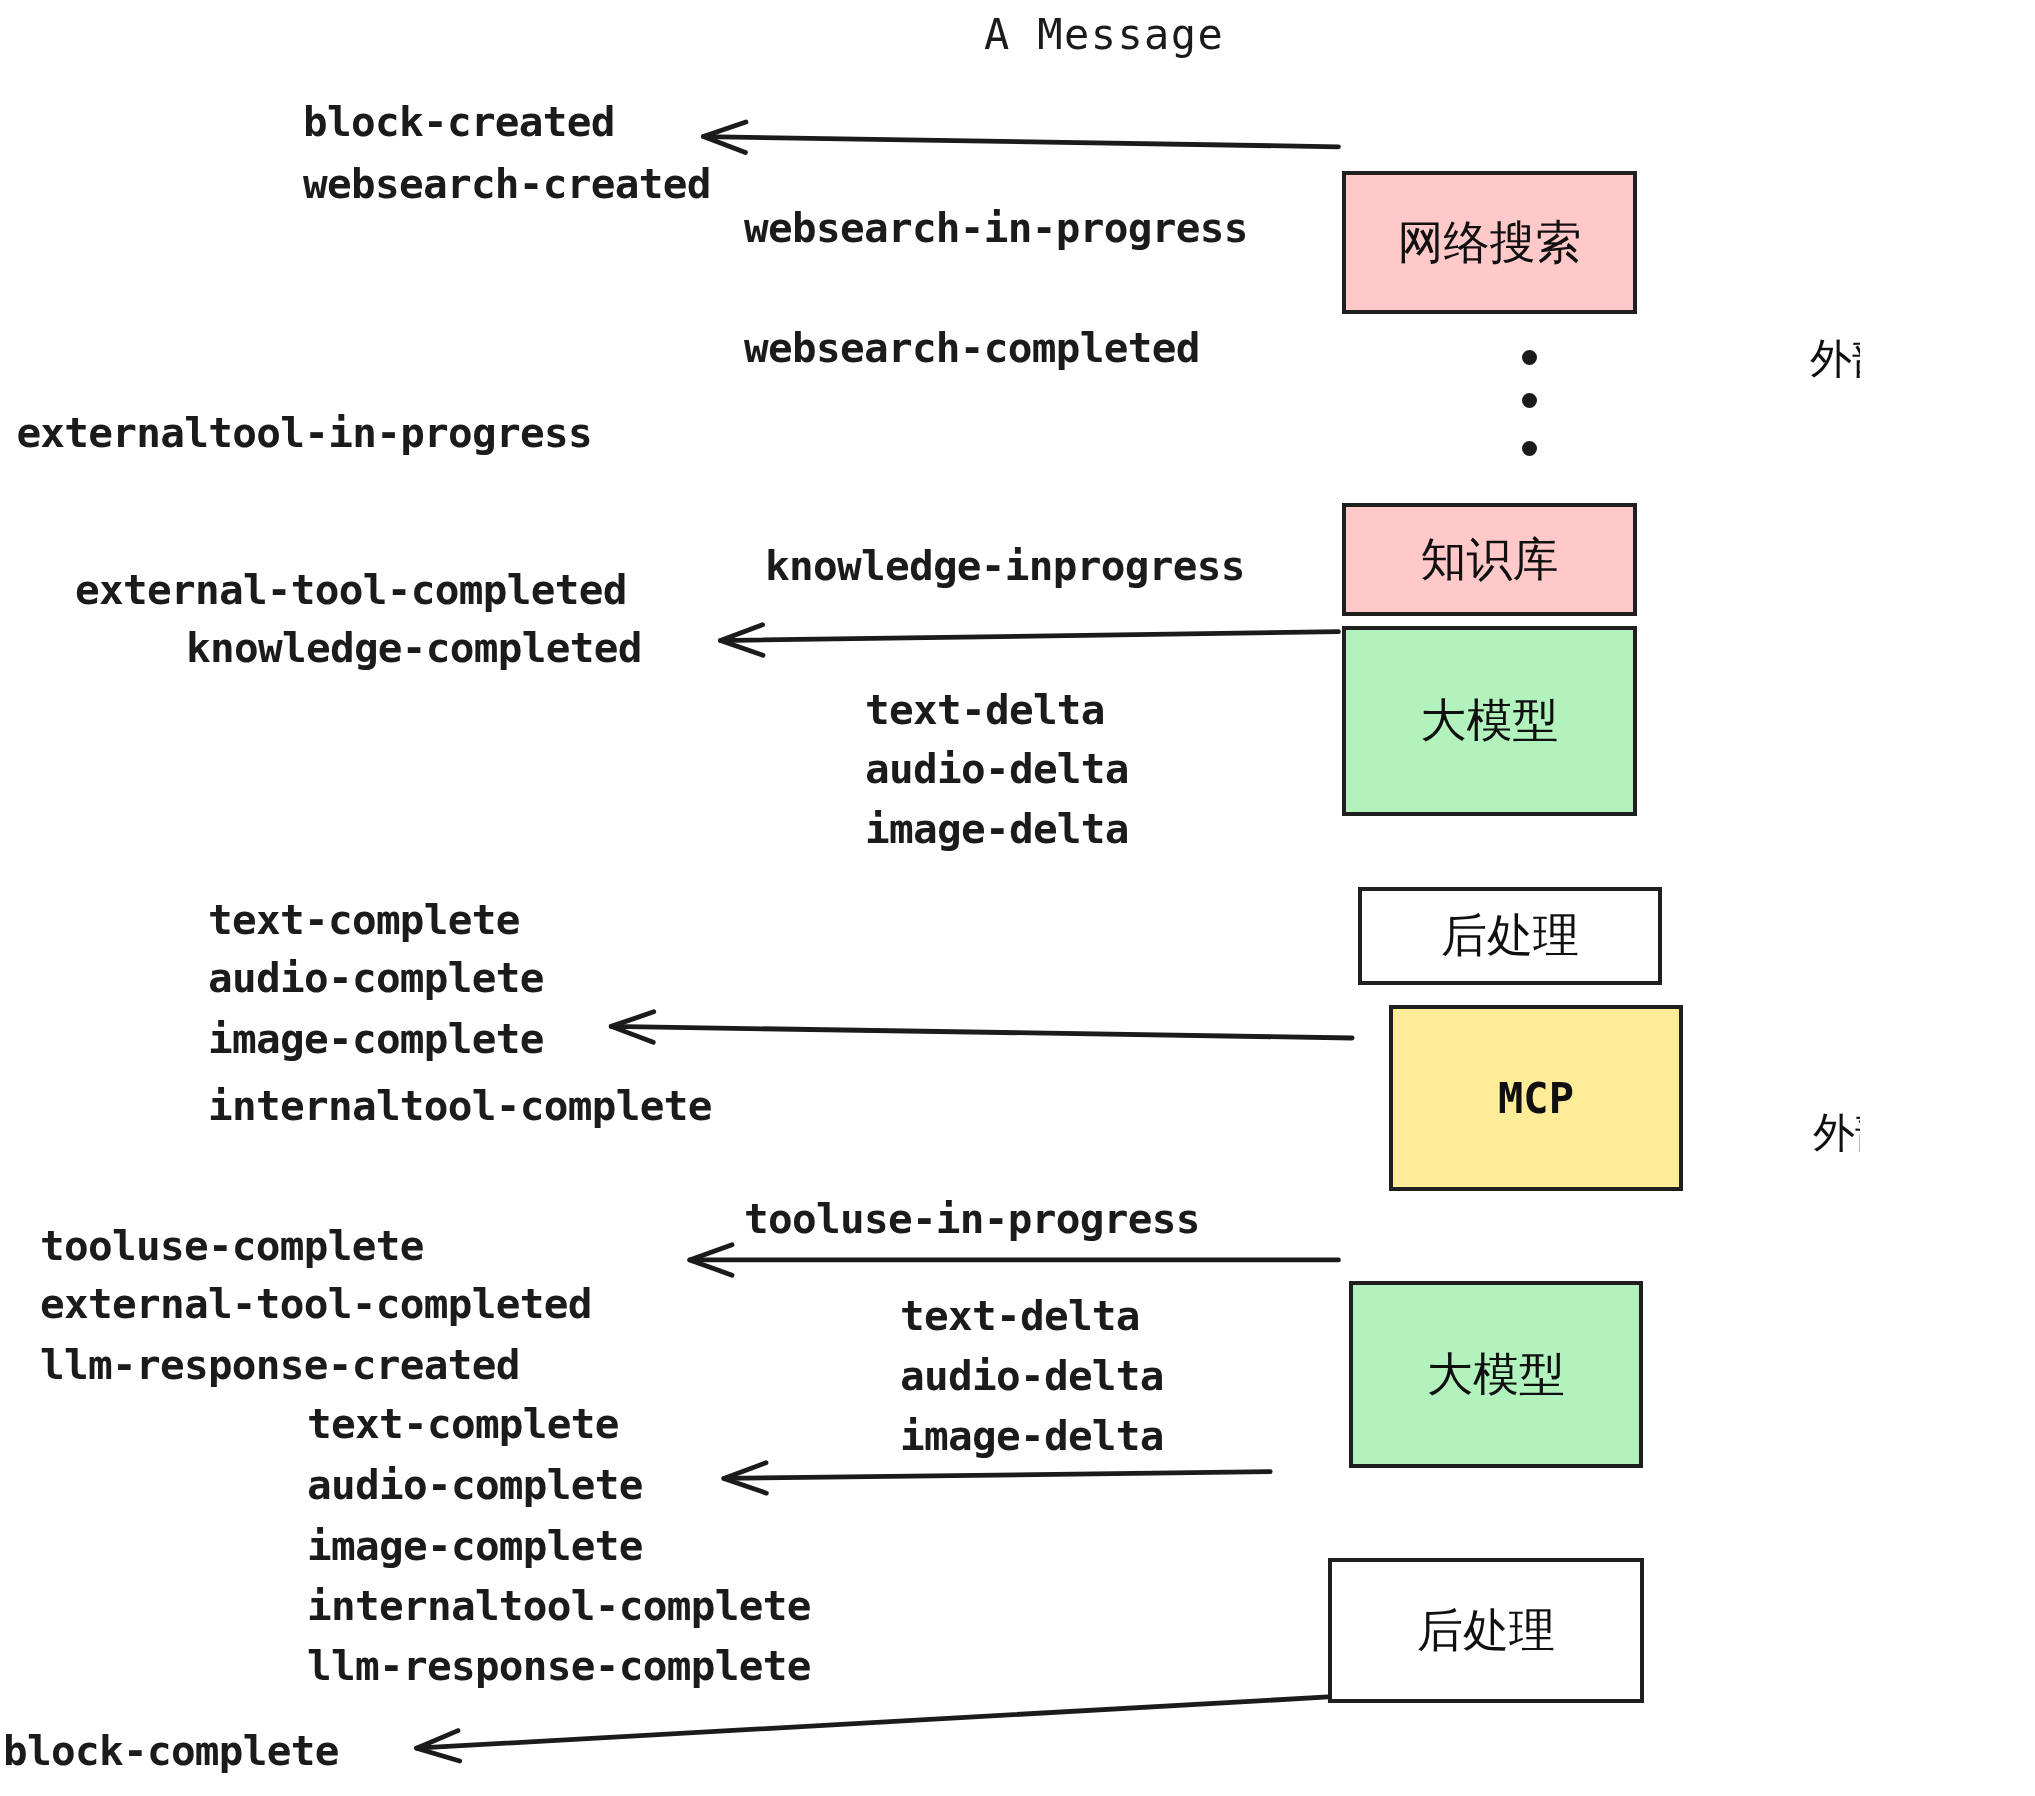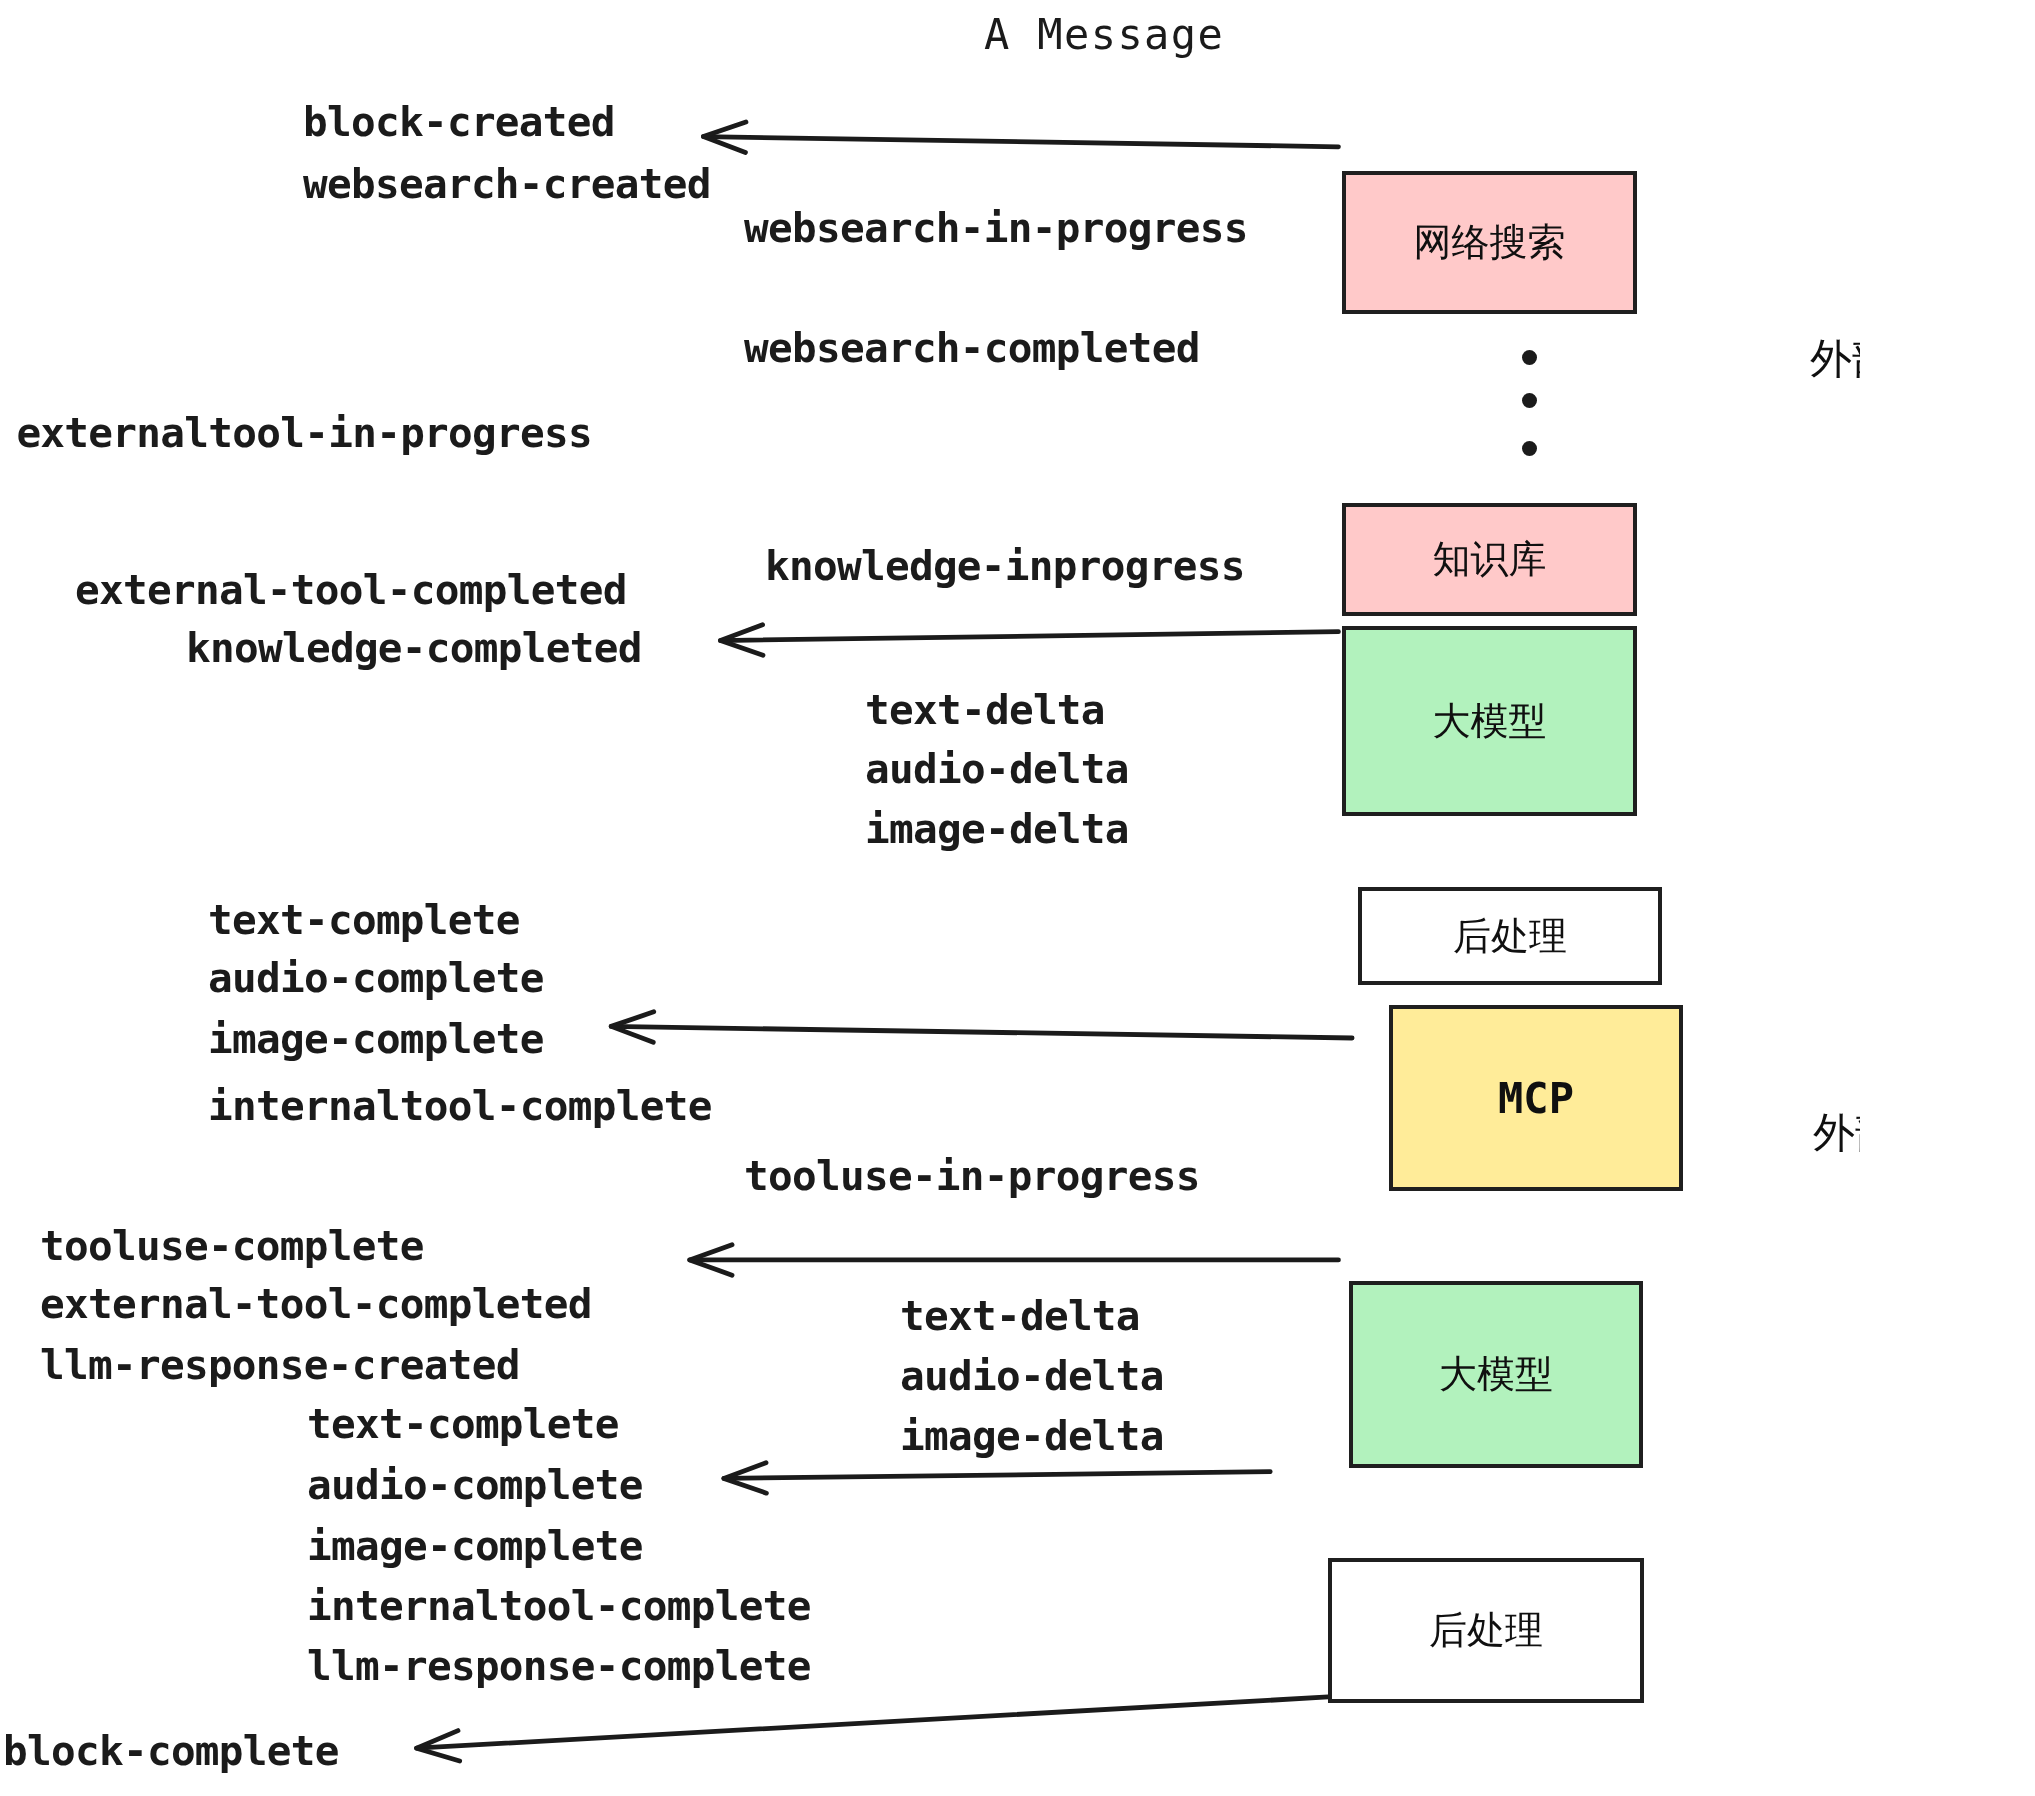--- a/index.html
+++ b/index.html
@@ -1,20 +1,20 @@
 <!DOCTYPE html>
 <html style="font-size:11px"><head>
 <meta charset="utf-8">
 <style>
   html,body{margin:0;padding:0;background:#ffffff;}
   body{font-family:"DejaVu Sans Mono",monospace;}
   #stage{position:relative;width:1860px;height:1796px;background:#fff;overflow:hidden;}
   .lbl{position:absolute;white-space:pre;color:#1b1b1b;font-family:"DejaVu Sans Mono","Liberation Mono",monospace;font-size:41px;line-height:1;letter-spacing:-0.7px;font-weight:bold;}
   .title{position:absolute;white-space:pre;color:#1b1b1b;font-family:"DejaVu Sans Mono","Liberation Mono",monospace;font-size:42px;line-height:1;letter-spacing:1.4px;}
-  .box{position:absolute;box-sizing:border-box;border:4.1px solid #1f1f1f;display:flex;align-items:center;justify-content:center;font-family:"DejaVu Sans","Liberation Sans",sans-serif;font-size:38px;color:#101010;font-weight:500;}
+  .box{position:absolute;box-sizing:border-box;border:4.1px solid #1f1f1f;display:flex;align-items:center;justify-content:center;font-family:"DejaVu Sans","Liberation Sans",sans-serif;font-size:46px;color:#101010;font-weight:500;}
   .box.mcp{font-family:"DejaVu Sans Mono","Liberation Mono",monospace;font-size:42px;font-weight:700;}
   .side{position:absolute;white-space:pre;color:#101010;font-family:"DejaVu Sans","Liberation Sans",sans-serif;font-size:42px;line-height:1;}
   .dot{position:absolute;width:15px;height:15px;border-radius:50%;background:#1b1b1b;}
   svg.arrows{position:absolute;left:0;top:0;width:2035px;height:1796px;overflow:visible;pointer-events:none;}
 </style>
 </head>
 <body>
 
 <div id="stage">
 
@@ -95,21 +95,21 @@
       <div class="lbl" style="left: 765px; top: 546px;">knowledge-inprogress</div>
       <div class="lbl" style="left: 75px; top: 570px;">external-tool-completed</div>
       <div class="lbl" style="left: 186px; top: 628px;">knowledge-completed</div>
       <div class="lbl" style="left: 865px; top: 690px;">text-delta</div>
       <div class="lbl" style="left: 865px; top: 749px;">audio-delta</div>
       <div class="lbl" style="left: 865px; top: 809px;">image-delta</div>
       <div class="lbl" style="left: 208px; top: 900px;">text-complete</div>
       <div class="lbl" style="left: 208px; top: 958px;">audio-complete</div>
       <div class="lbl" style="left: 208px; top: 1019px;">image-complete</div>
       <div class="lbl" style="left: 208px; top: 1086px;">internaltool-complete</div>
-      <div class="lbl" style="left: 744px; top: 1156px;">tooluse-in-progress</div>
+      <div class="lbl" style="left: 744px; top: 1199px;">tooluse-in-progress</div>
       <div class="lbl" style="left: 40px; top: 1226px;">tooluse-complete</div>
       <div class="lbl" style="left: 40px; top: 1284px;">external-tool-completed</div>
       <div class="lbl" style="left: 40px; top: 1345px;">llm-response-created</div>
       <div class="lbl" style="left: 900px; top: 1296px;">text-delta</div>
       <div class="lbl" style="left: 900px; top: 1356px;">audio-delta</div>
       <div class="lbl" style="left: 900px; top: 1416px;">image-delta</div>
       <div class="lbl" style="left: 307px; top: 1404px;">text-complete</div>
       <div class="lbl" style="left: 307px; top: 1465px;">audio-complete</div>
       <div class="lbl" style="left: 307px; top: 1526px;">image-complete</div>
       <div class="lbl" style="left: 307px; top: 1586px;">internaltool-complete</div>

